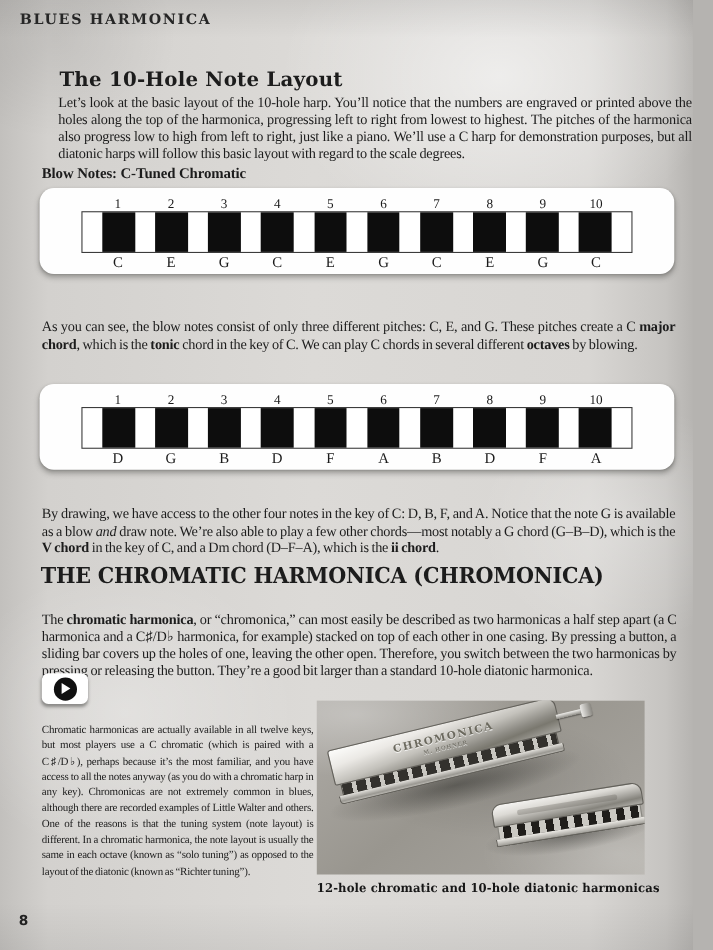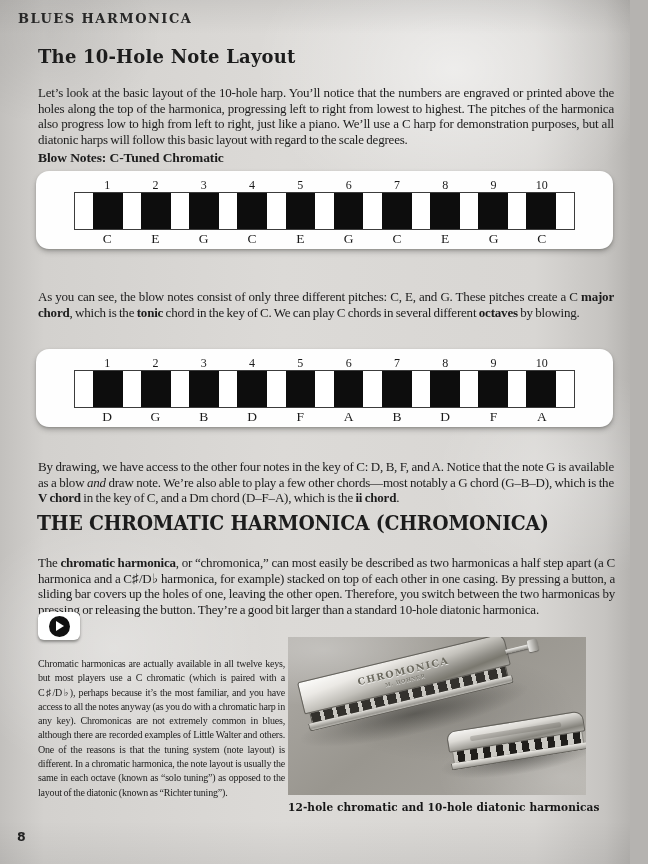--- a/index.html
+++ b/index.html
@@ -25,21 +25,21 @@
     letter-spacing:1.5px;color:#262626;
   }
   .sec-title{
     position:absolute;left:38px;top:46px;
     font-family:"DejaVu Serif",serif;font-weight:700;font-size:18px;letter-spacing:.2px;
   }
   .para{
     position:absolute;font-size:13px;line-height:15.5px;text-align:justify;
     letter-spacing:-.2px;word-spacing:-.6px;
   }
-  #intro-para{left:38px;top:72px;width:576px;}
+  #intro-para{left:53px;top:72px;width:576px;}
   .subhead{position:absolute;left:38px;font-weight:700;font-size:13.5px;letter-spacing:-.1px;}
   #blow-heading{top:150px;}
   #draw-heading{top:328px;}
   .panel{
     position:absolute;left:36px;width:577px;height:78px;
     background:#fefefe;border-radius:13px;
     box-shadow:0 3px 5px rgba(70,70,66,.35), 0 1px 2px rgba(70,70,66,.25);
   }
   #panel-blow{top:171px;}
   #panel-draw{top:349px;}
@@ -110,21 +110,21 @@
   }
   .page-num{position:absolute;left:17px;top:829px;font-family:"DejaVu Sans",sans-serif;font-weight:700;font-size:12.5px;color:#222;}
 </style>
 </head>
 <body>
 
 <div class="page">
 
   <div class="running-head">BLUES HARMONICA</div>
 
-  <h1 class="sec-title" style="margin:0;">The 10-Hole Note Layout</h1>
+  <h1 class="sec-title" style="margin:16px;">The 10-Hole Note Layout</h1>
 
   <p class="para" id="intro-para"><span>Let’s look at the basic layout of the 10-hole harp. You’ll notice that the numbers are engraved or printed above the holes along the top of the harmonica, progressing left to right from lowest to highest. The pitches of the harmonica also progress low to high from left to right, just like a piano. We’ll use a C harp for demonstration purposes, but all diatonic harps will follow this basic layout with regard to the scale degrees.</span></p>
 
   <div class="subhead" id="blow-heading">Blow Notes: C-Tuned Chromatic</div>
 
   <div class="panel" id="panel-blow">
     <div class="harmonica">
         <div class="num-row">
           <span class="cell">1</span>
           <span class="cell">2</span>

